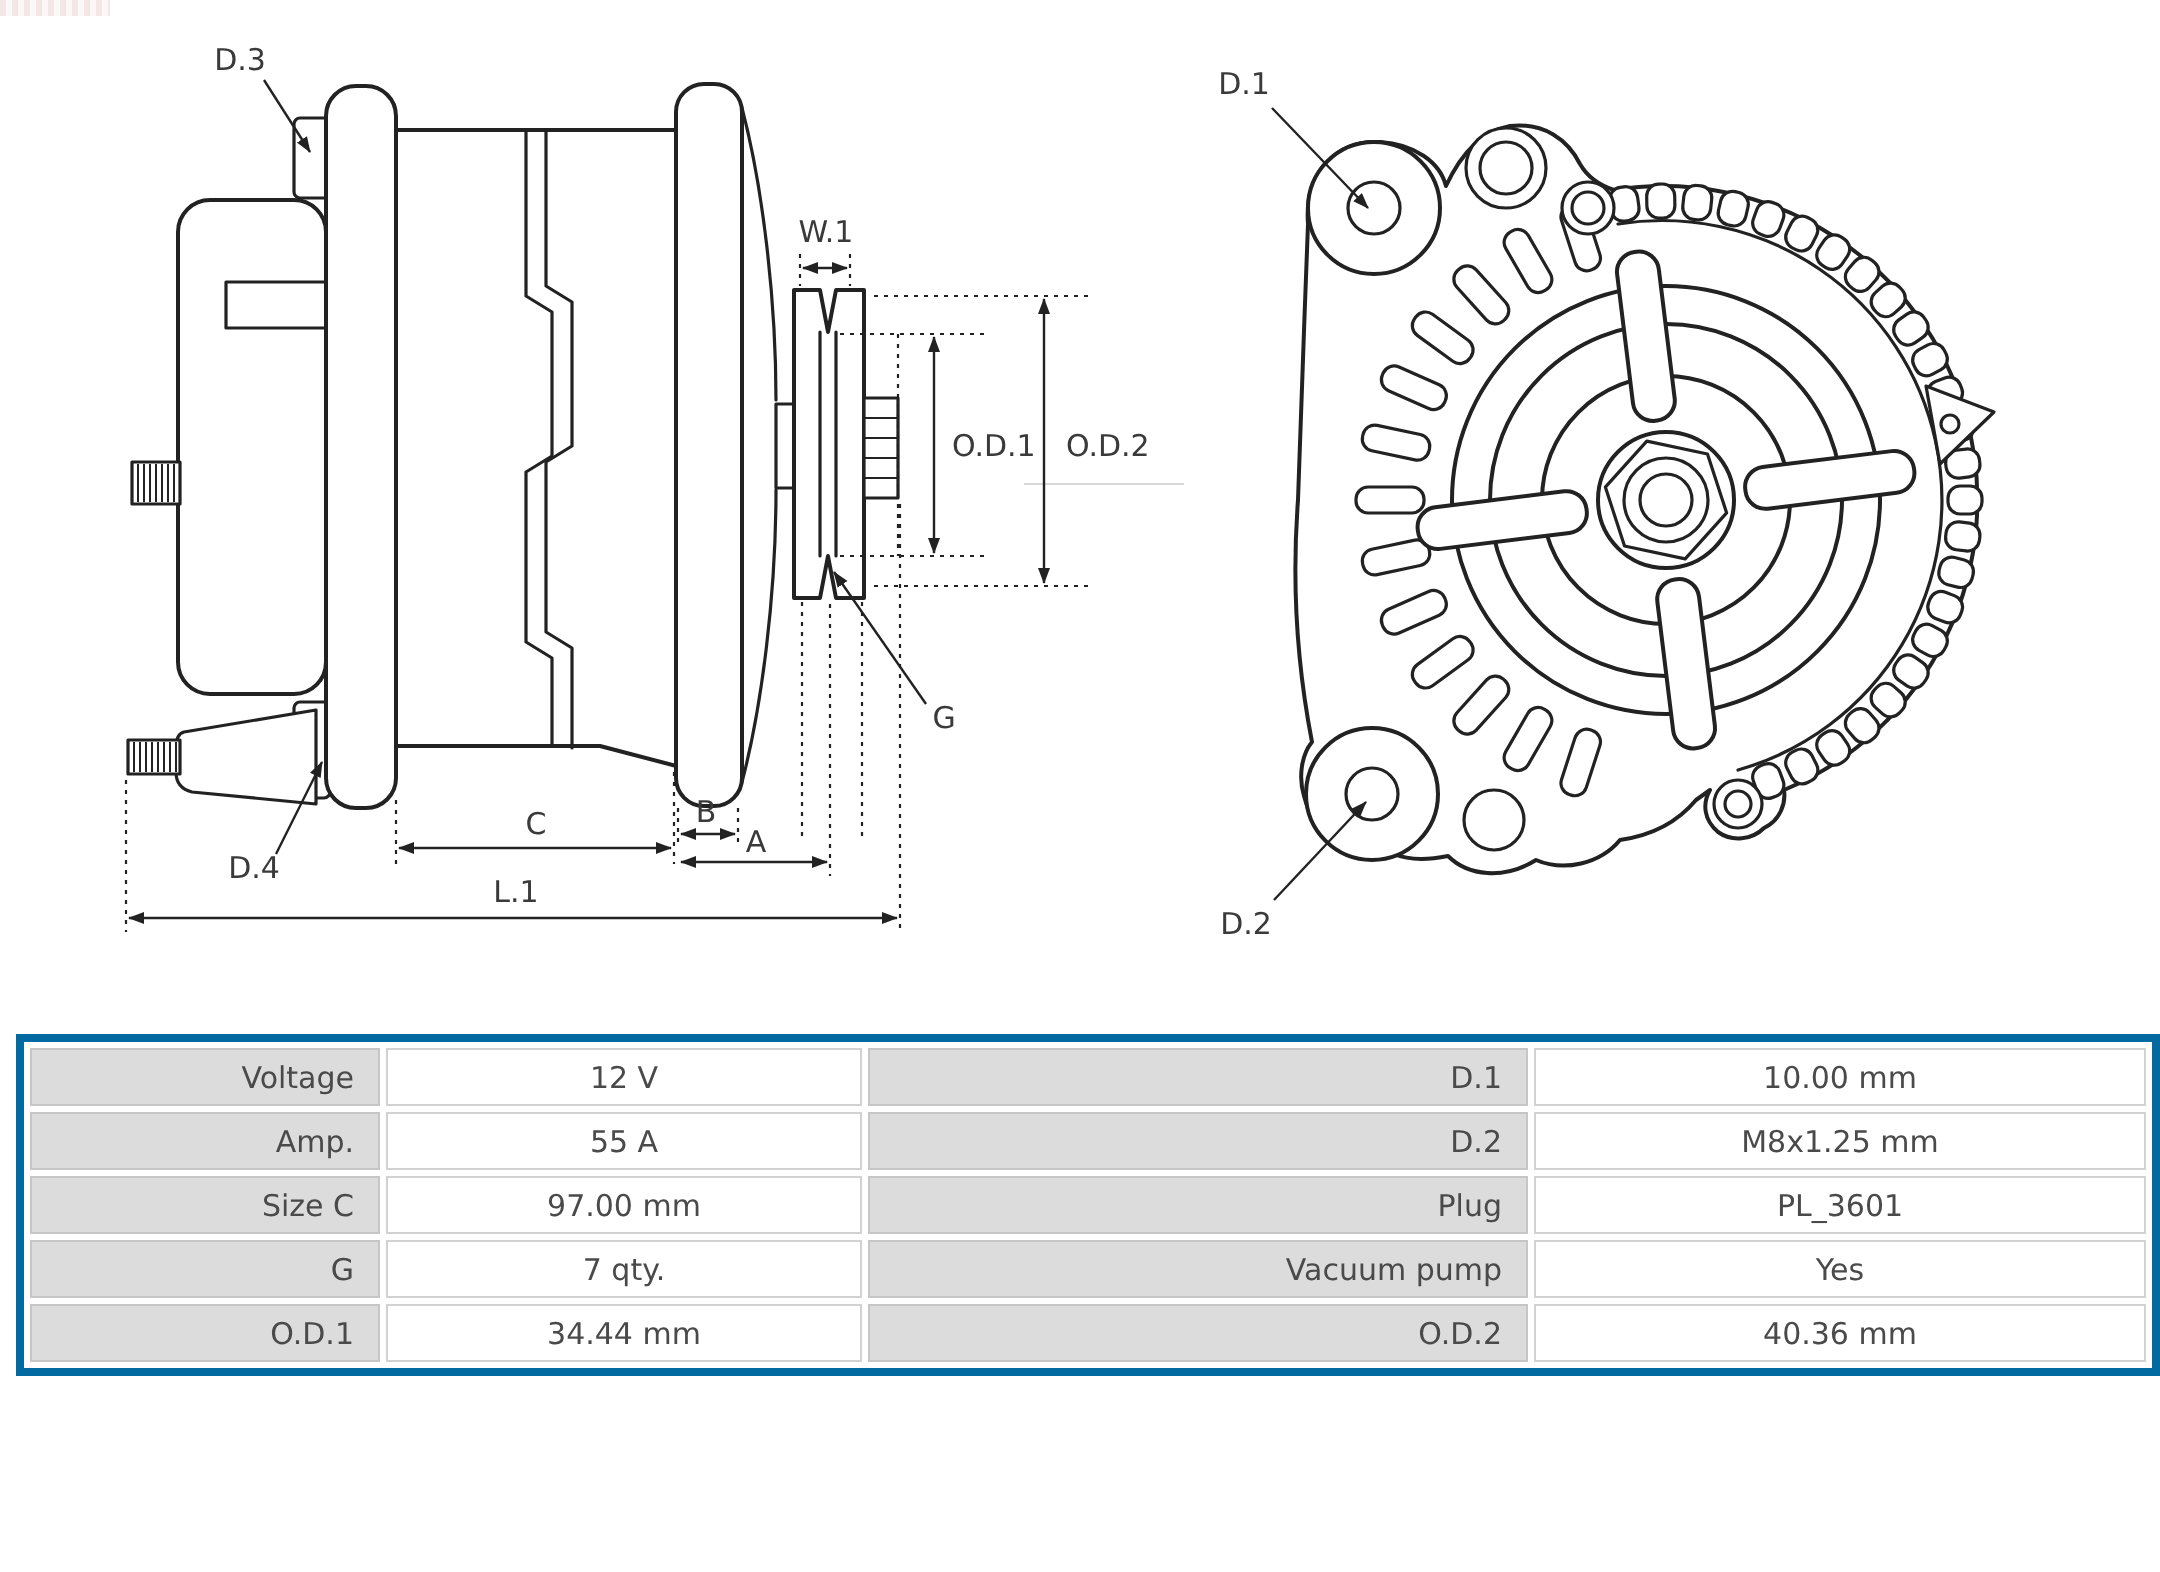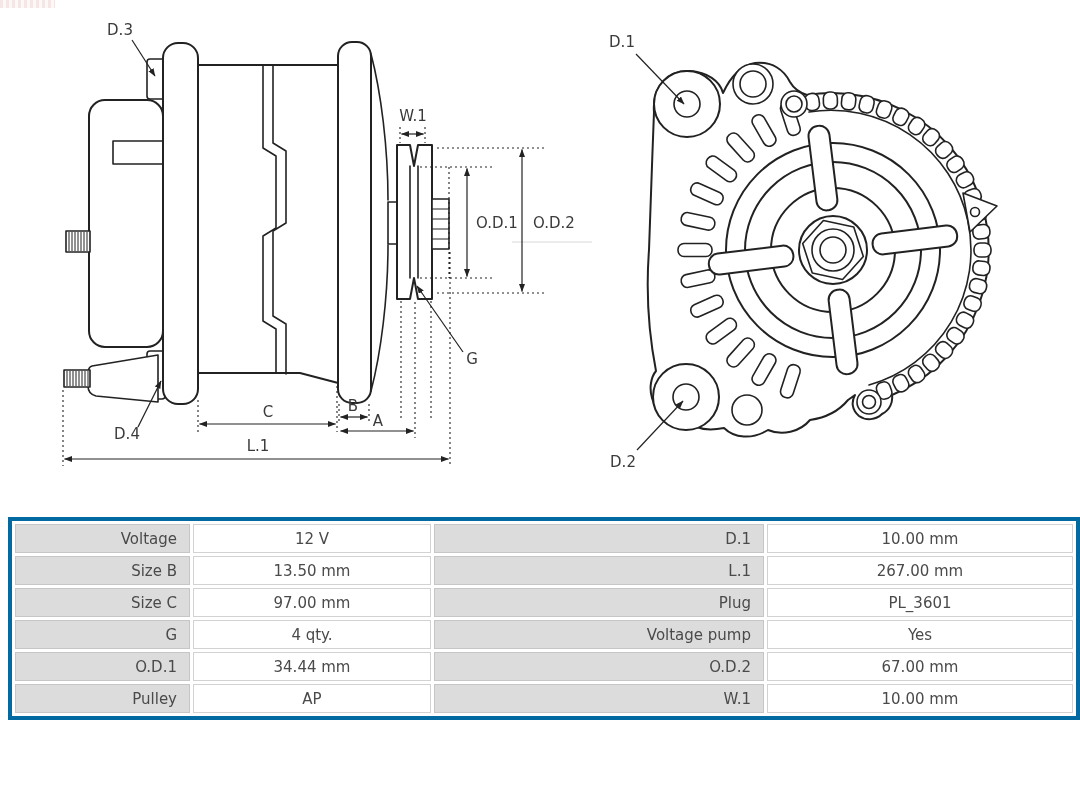--- a/index.html
+++ b/index.html
@@ -214,44 +214,38 @@
         <col class="c4">
       </colgroup>
     <tbody>
       <tr>
         <td class="lbl">Voltage</td>
         <td class="val">12 V</td>
         <td class="lbl">D.1</td>
         <td class="val">10.00 mm</td>
       </tr>
       <tr>
-        <td class="lbl">Size B</td>
-        <td class="val">13.50 mm</td>
-        <td class="lbl">L.1</td>
-        <td class="val">267.00 mm</td>
+        <td class="lbl">Amp.</td>
+        <td class="val">55 A</td>
+        <td class="lbl">D.2</td>
+        <td class="val">M8x1.25 mm</td>
       </tr>
       <tr>
         <td class="lbl">Size C</td>
         <td class="val">97.00 mm</td>
         <td class="lbl">Plug</td>
         <td class="val">PL_3601</td>
       </tr>
       <tr>
         <td class="lbl">G</td>
-        <td class="val">4 qty.</td>
-        <td class="lbl">Voltage pump</td>
+        <td class="val">7 qty.</td>
+        <td class="lbl">Vacuum pump</td>
         <td class="val">Yes</td>
       </tr>
       <tr>
         <td class="lbl">O.D.1</td>
         <td class="val">34.44 mm</td>
         <td class="lbl">O.D.2</td>
-        <td class="val">67.00 mm</td>
-      </tr>
-      <tr>
-        <td class="lbl">Pulley</td>
-        <td class="val">AP</td>
-        <td class="lbl">W.1</td>
-        <td class="val">10.00 mm</td>
+        <td class="val">40.36 mm</td>
       </tr>
     </tbody>
   </table>
 </div>
 
 </body></html>

